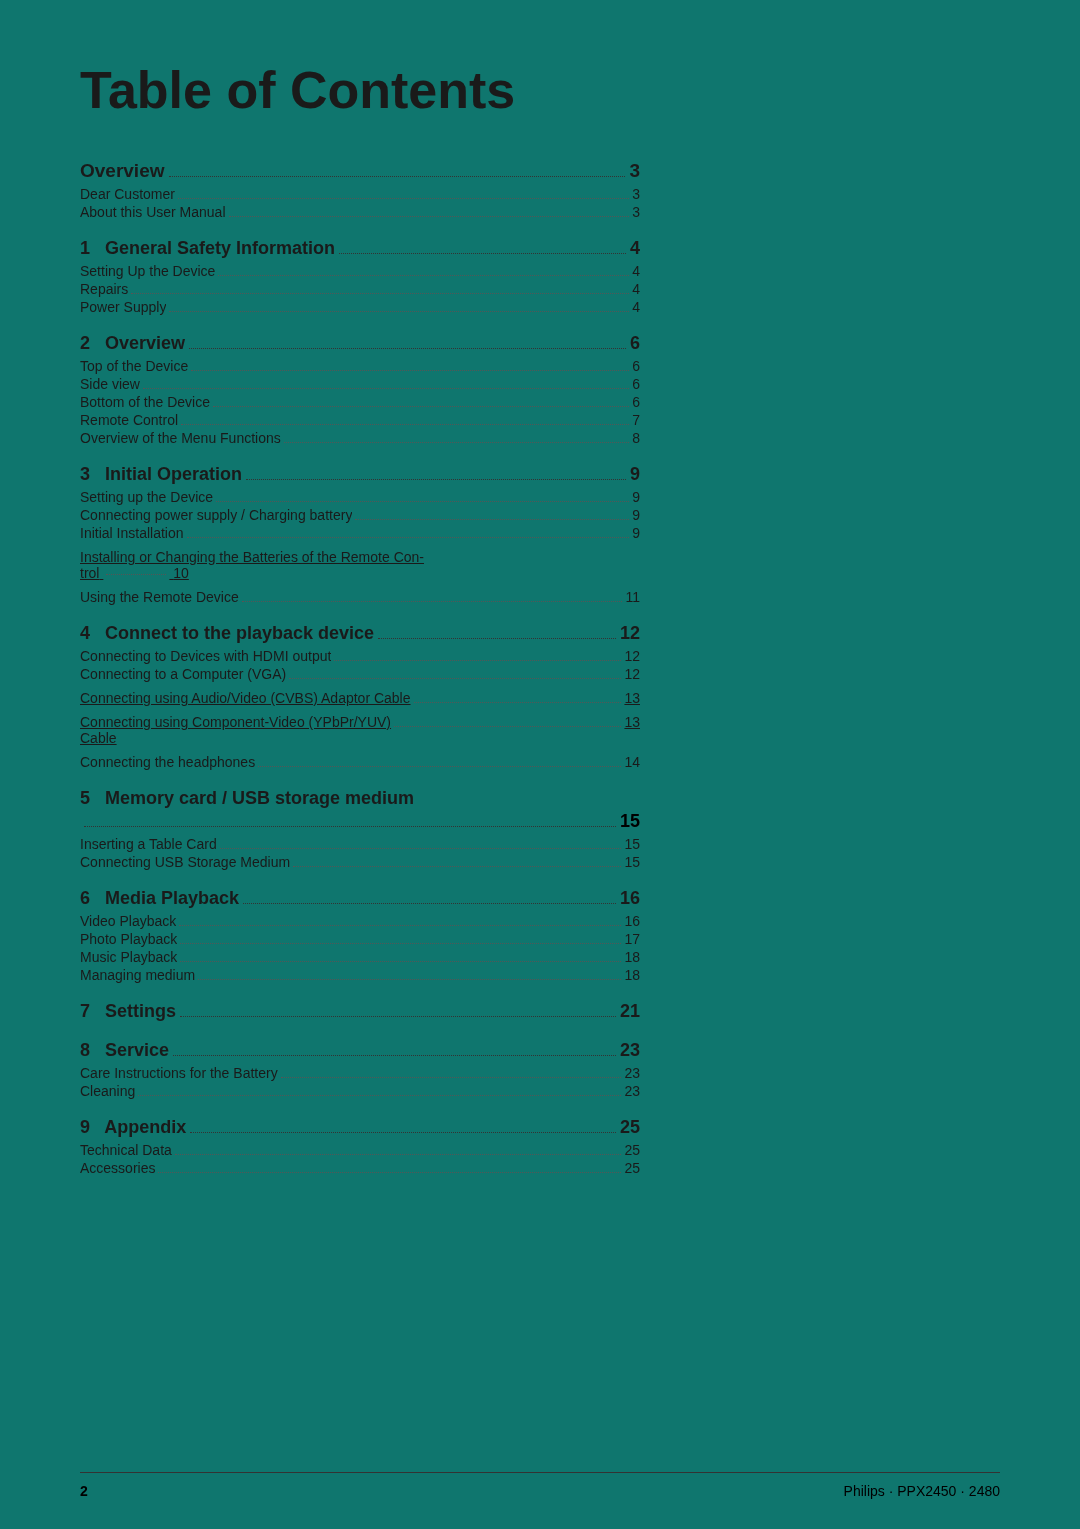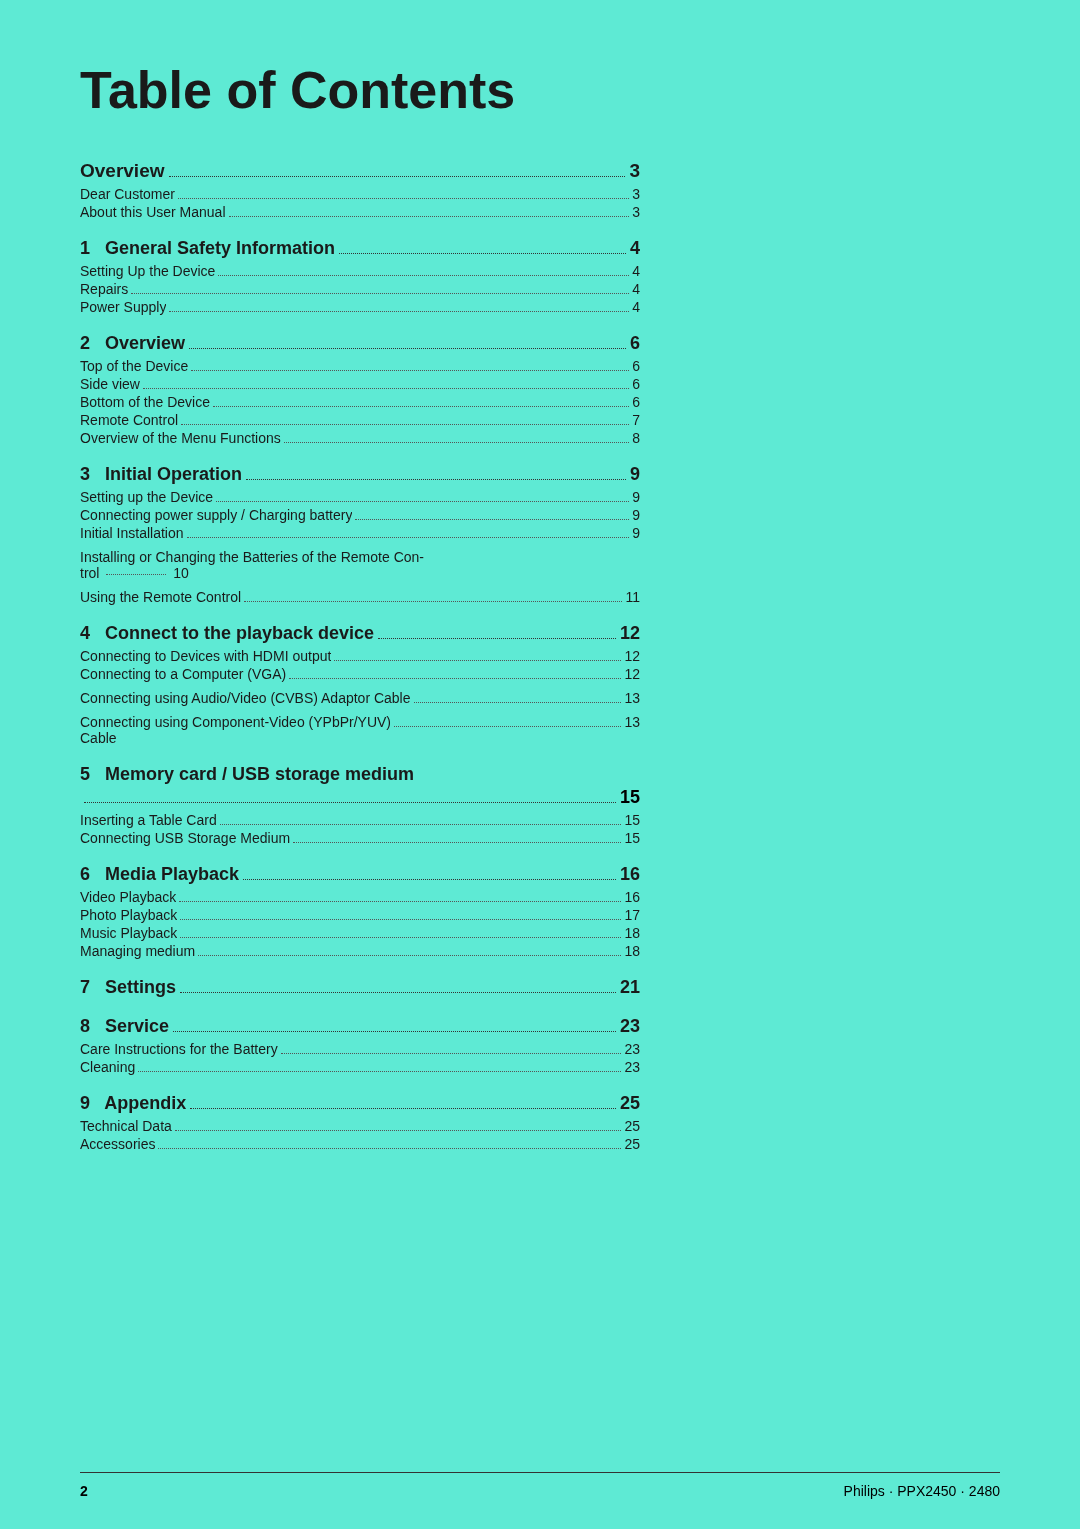--- a/index.html
+++ b/index.html
@@ -12,21 +12,21 @@
       background: #ffffff;
       font-family: Arial, Helvetica, sans-serif;
       width: 1080px;
       min-height: 1529px;
       position: relative;
     }
 
     .page {
       width: 1080px;
       min-height: 1529px;
-      background: #5eead4;
+      background: #0f766e;
       padding: 60px 80px 80px 80px;
       position: relative;
     }
 
     .title {
       font-size: 52px;
       font-weight: bold;
       color: #1a1a1a;
       margin-bottom: 40px;
       font-family: Arial, Helvetica, sans-serif;
@@ -121,20 +121,21 @@
 
     .footer-right {
       font-size: 14px;
       font-weight: normal;
     }
 
     .sub-entry-multiline {
       font-size: 14px;
       color: #1a1a1a;
       margin: 8px 0;
+      text-decoration: underline;
     }
 
     .sub-entry-multiline .dots {
       flex: 1;
       border-bottom: 1px dotted #555;
       margin: 0 3px;
       margin-bottom: 2px;
     }
 
     .section5-heading {
@@ -257,21 +258,21 @@
       <span class="entry-text">Initial Installation</span>
       <span class="dots"></span>
       <span class="page-num">9</span>
     </div>
     <div class="sub-entry-multiline">
       <span>Installing or Changing the Batteries of the Remote Con-<br>trol</span>
       <span class="dots" style="display:inline-block;width:60px;border-bottom:1px dotted #555;margin:0 3px;vertical-align:middle;"></span>
       <span>10</span>
     </div>
     <div class="sub-entry">
-      <span class="entry-text">Using the Remote Control</span>
+      <span class="entry-text">Using the Remote Device</span>
       <span class="dots"></span>
       <span class="page-num">11</span>
     </div>
 
     <div class="chapter-heading">
       <span><b>4&nbsp;&nbsp; Connect to the playback device</b></span>
       <span class="dots"></span>
       <span class="page-num">12</span>
     </div>
     <div class="sub-entry">
@@ -291,20 +292,25 @@
         <span>13</span>
       </div>
     </div>
     <div class="sub-entry-multiline">
       <div style="display:flex;justify-content:space-between;align-items:baseline;">
         <span>Connecting using Component-Video (YPbPr/YUV)<br>Cable</span>
         <span style="flex:1;border-bottom:1px dotted #555;margin:0 3px;margin-bottom:2px;min-width:20px;"></span>
         <span>13</span>
       </div>
     </div>
+    <div class="sub-entry">
+      <span class="entry-text">Connecting the headphones</span>
+      <span class="dots"></span>
+      <span class="page-num">14</span>
+    </div>
 
     <div class="section5-heading">
       <b>5&nbsp;&nbsp; Memory card / USB storage medium</b>
     </div>
     <div class="section5-dots-line">
       <span class="dots"></span>
       <span class="page-num"><b>15</b></span>
     </div>
     <div class="sub-entry">
       <span class="entry-text">Inserting a Table Card</span>

